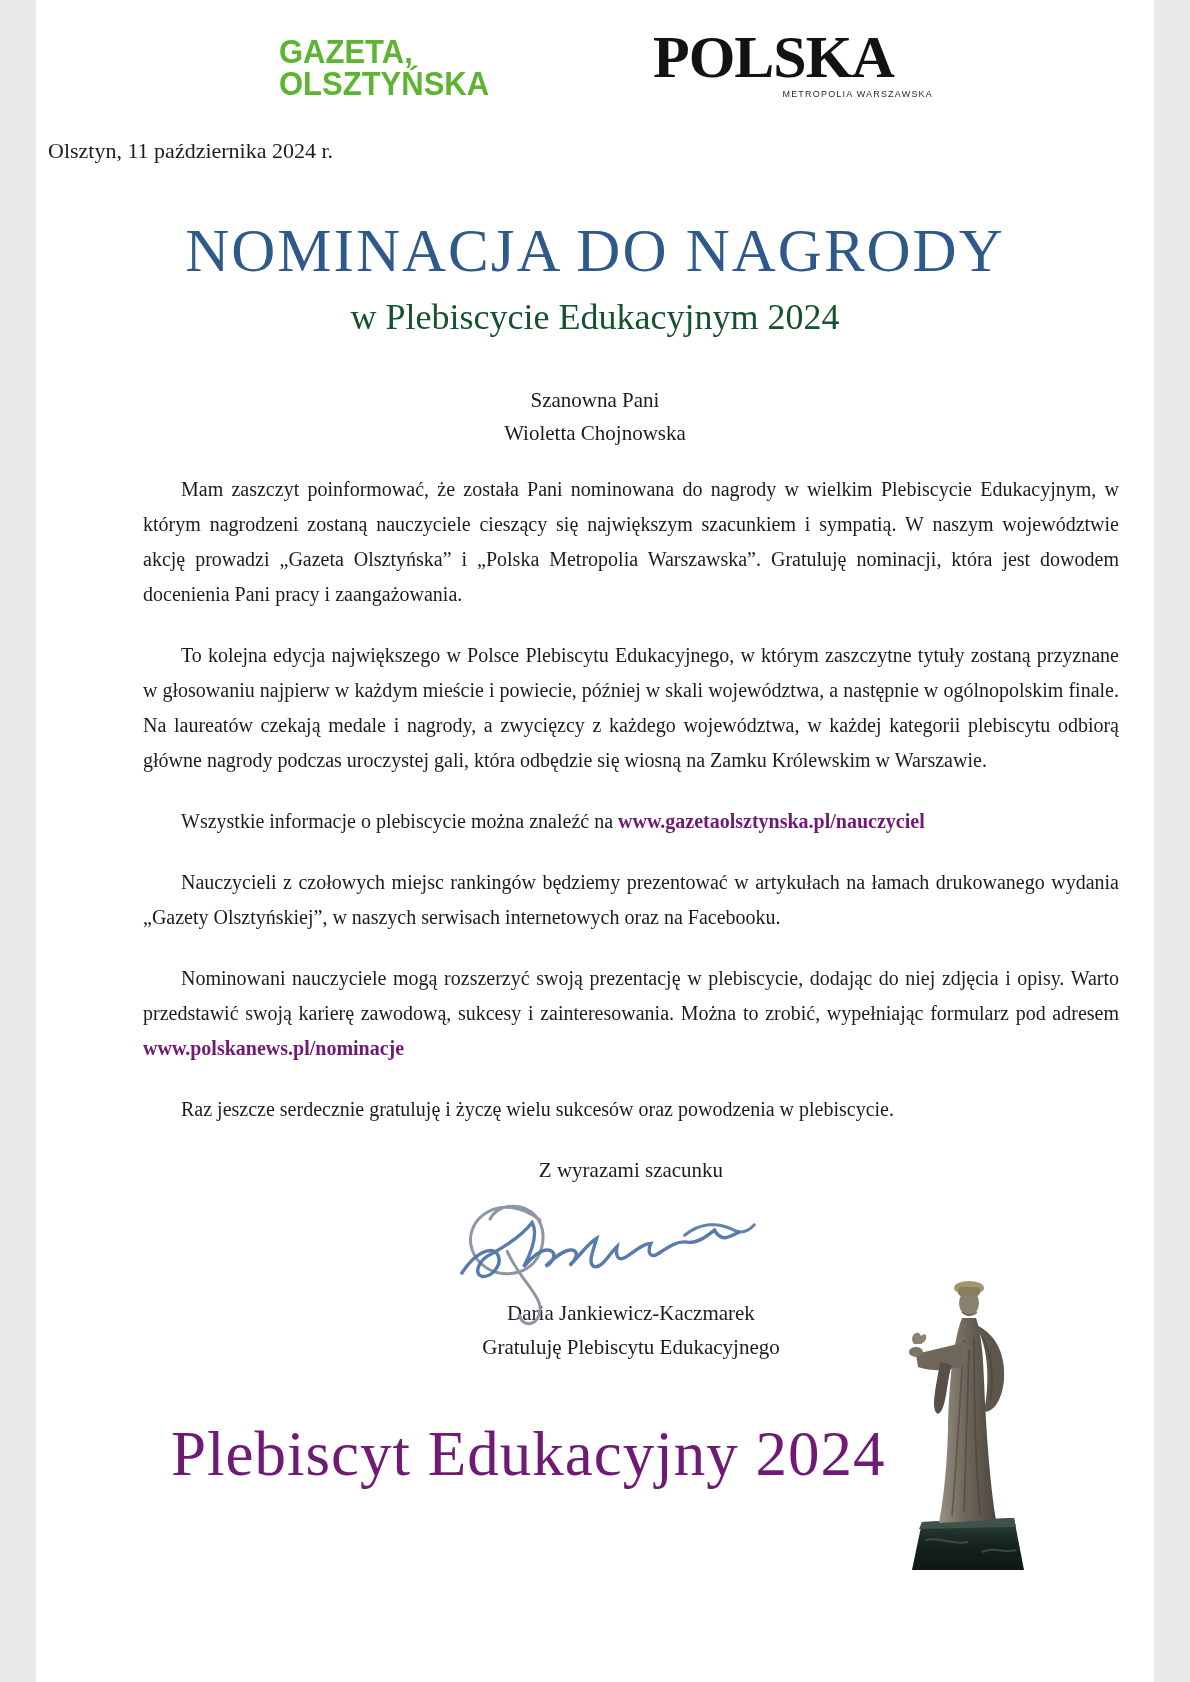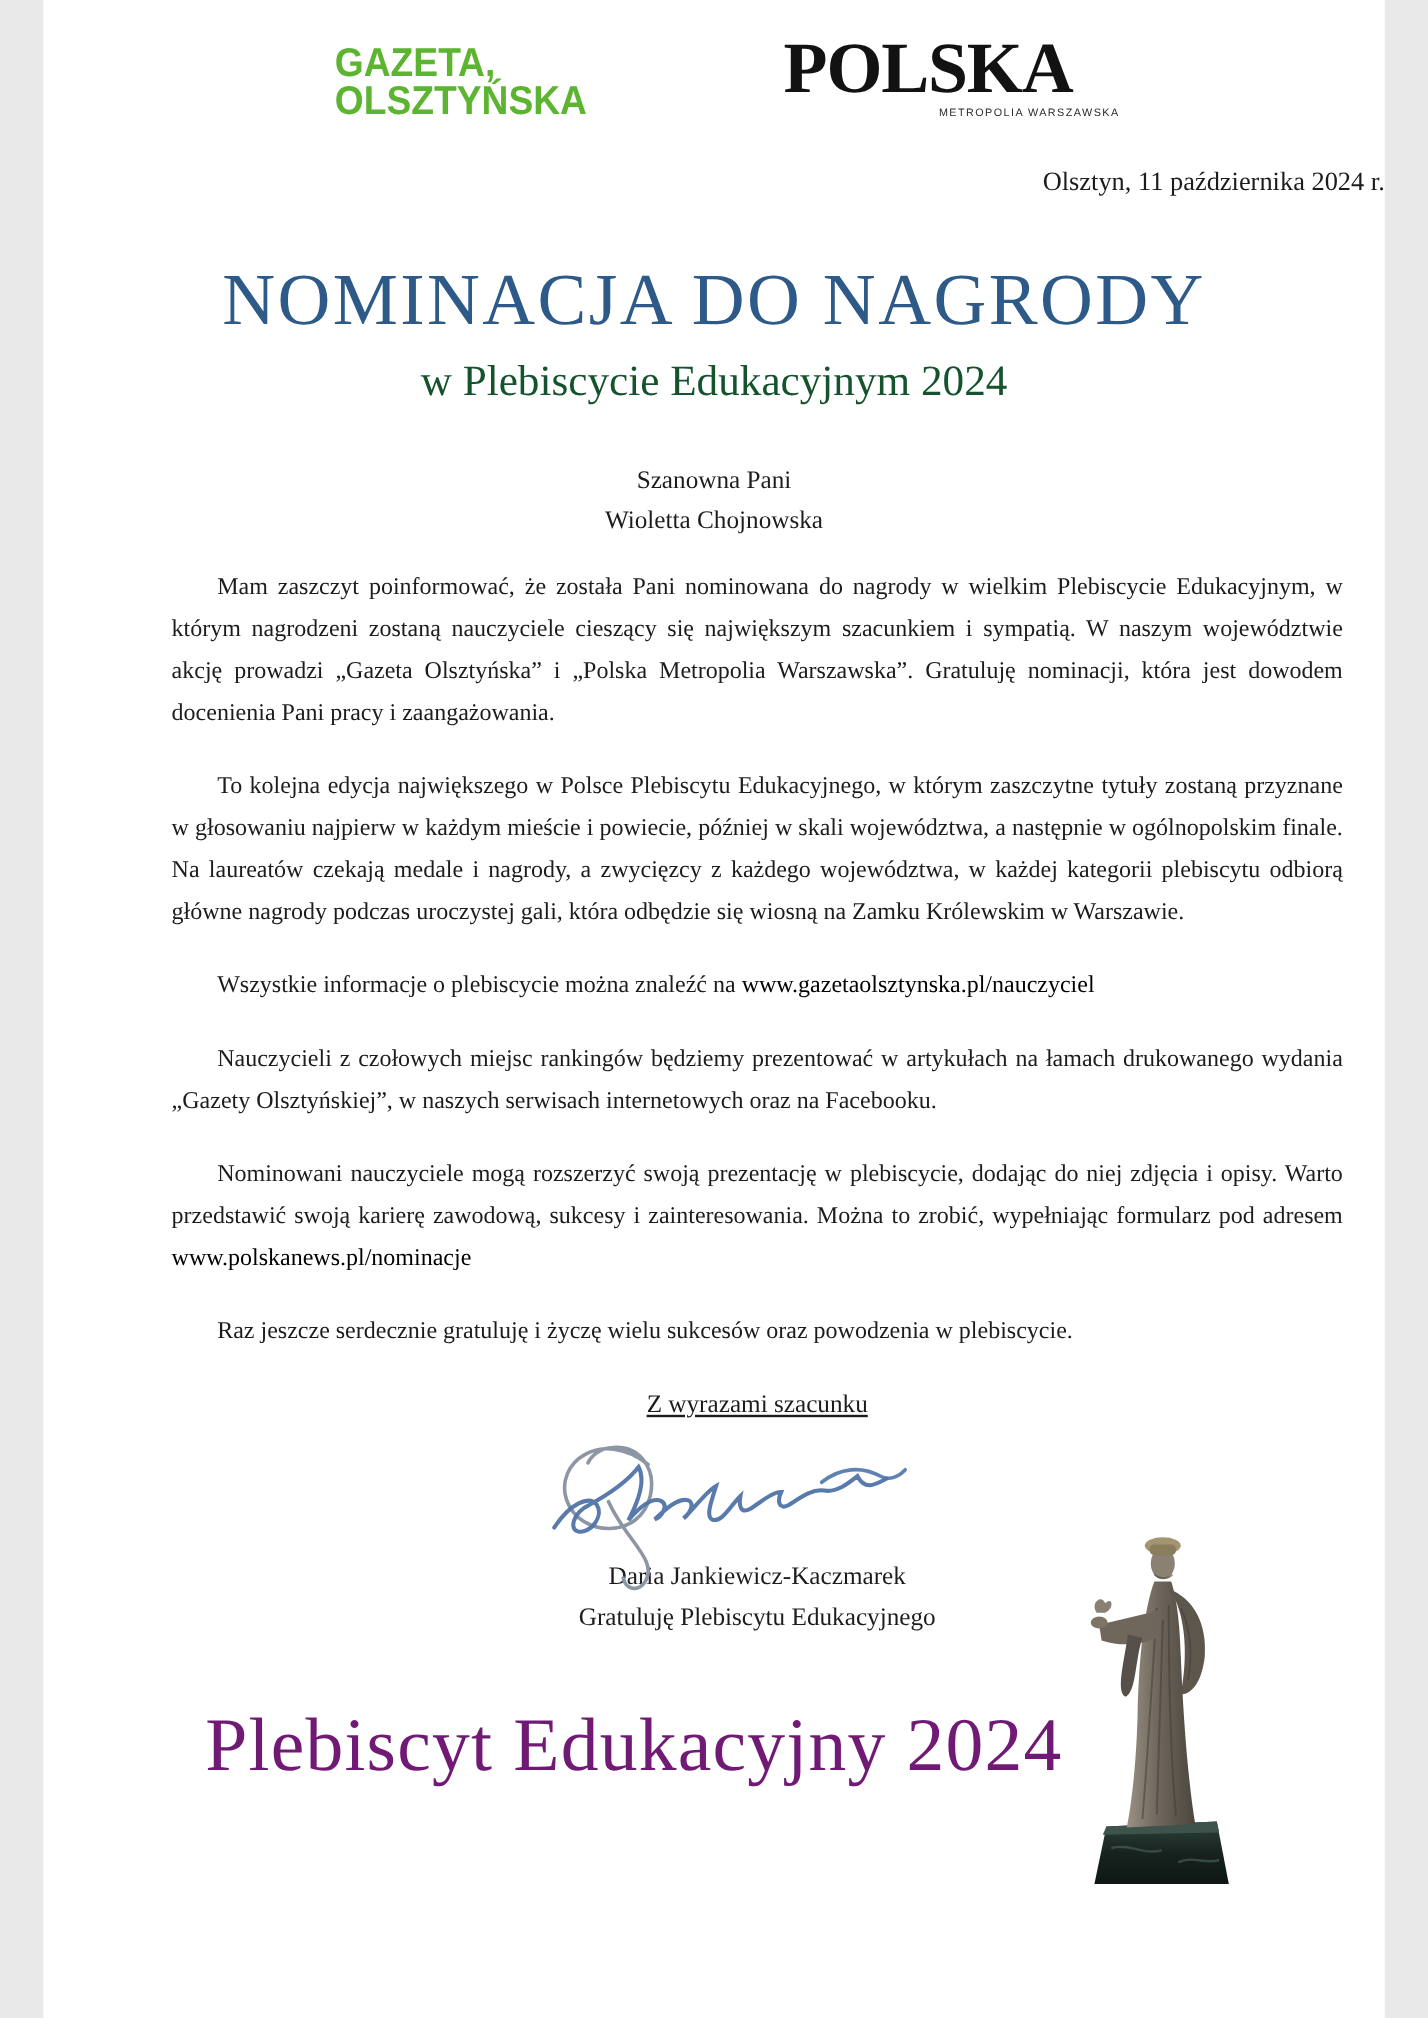--- a/index.html
+++ b/index.html
@@ -51,21 +51,21 @@
     font-size: 9px;
     letter-spacing: 1.2px;
     color: #2a2a2a;
     margin-top: 1px;
   }
 
   
   .dateline {
     position: absolute;
     left: 0; right: 0; top: 138px;
-    text-align: right;
+    text-align: left;
     font-size: 22px;
     color: #1c1c1c;
     margin-left: 12px;
   }
 
   
   .title-main {
     position: absolute;
     left: 0; right: 0; top: 216px;
     text-align: center;
@@ -101,32 +101,32 @@
     line-height: 35px;
     color: #1c1c1c;
   }
   .letter-body p {
     text-align: justify;
     text-align-last: left;
     text-indent: 38px;
     margin-bottom: 26px;
   }
   .doc-link {
-    font-weight: 400;
-    color: #000000;
+    font-weight: 700;
+    color: #701a75;
     text-decoration: none;
   }
 
   
   .closing {
     text-align: center;
     text-indent: 0;
     margin-top: 12px;
   }
-  .closing .salute { font-size: 21px; text-decoration: underline; }
+  .closing .salute { font-size: 21px; }
   .signature-wrap {
     position: relative;
     height: 120px;
     margin-top: 2px;
     margin-bottom: -14px;
   }
   .signature-wrap svg {
     position: absolute;
     left: 50%;
     transform: translateX(-58%) rotate(-2deg);

